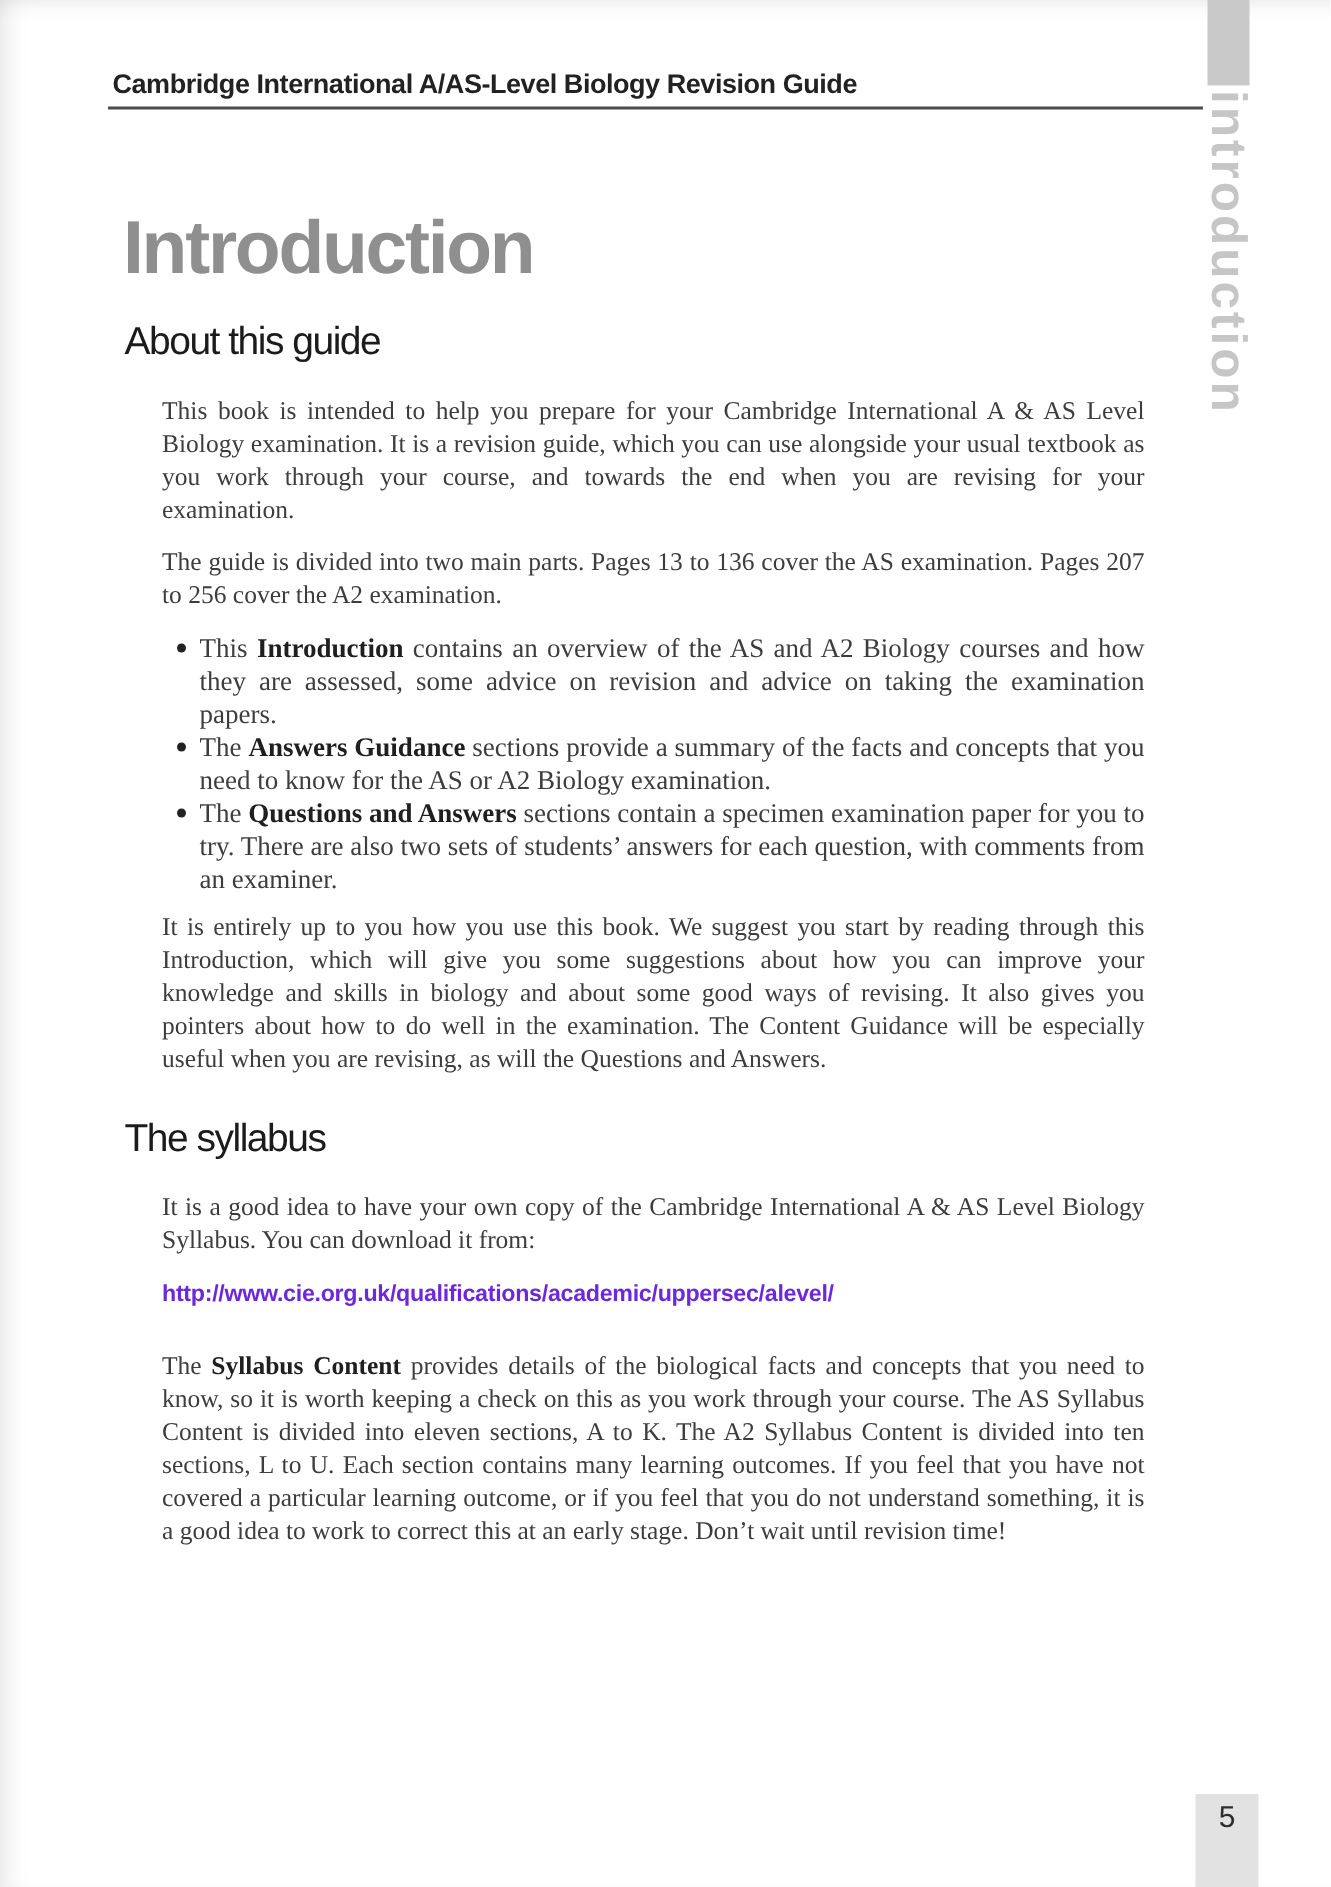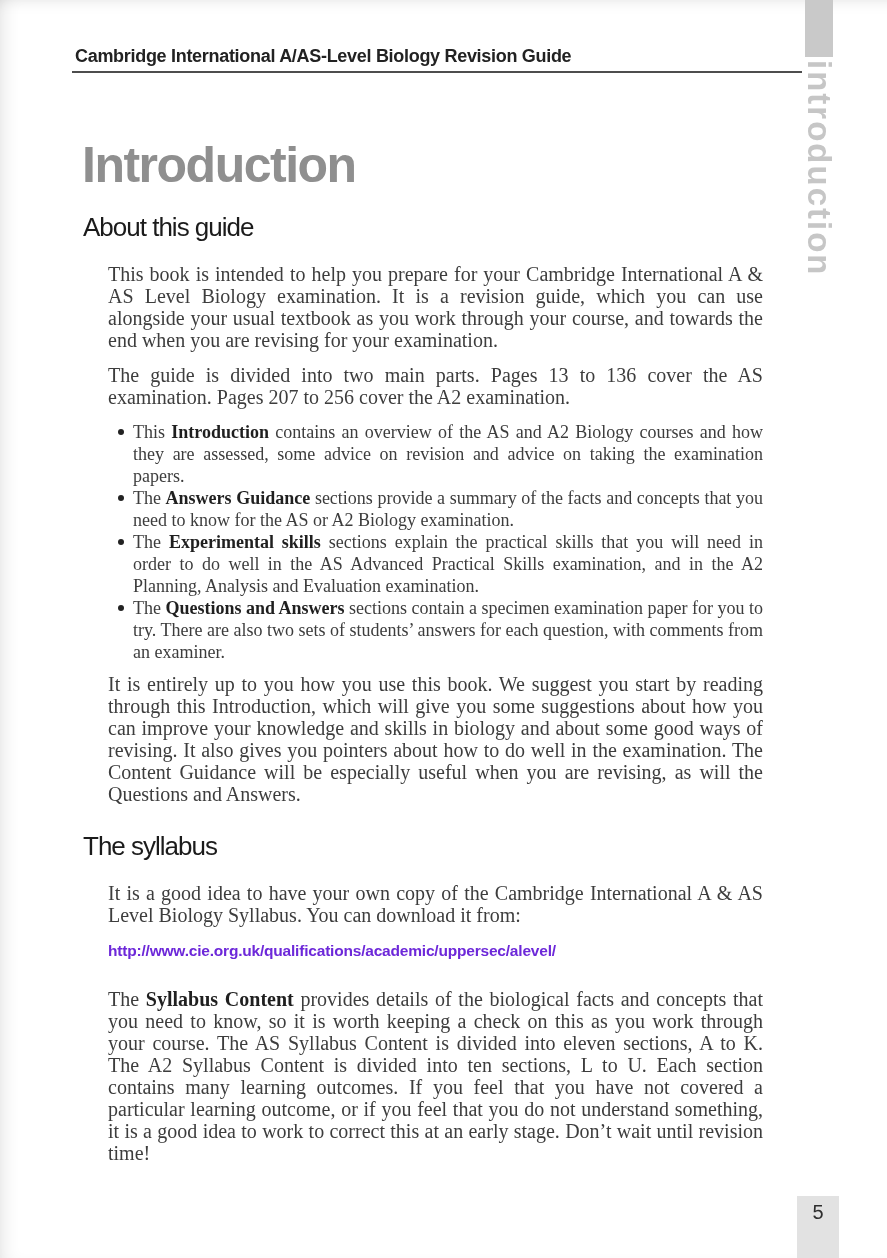--- a/index.html
+++ b/index.html
@@ -47,21 +47,21 @@
   .section-heading{
     margin:0 0 20px 0;
     font-size:26px;font-weight:400;letter-spacing:-1px;
     color:#1b1b1b;line-height:1.2;
     font-family:"Liberation Sans",sans-serif;
   }
   .section-heading.later{margin-top:26px;}
   .body-p{
     margin:0 0 13px 25px;
     font-family:"Liberation Serif",serif;
-    font-size:20px;line-height:22px;color:#3d3d3d;
+    font-size:17px;line-height:22px;color:#3d3d3d;
     text-align:justify;
   }
   .body-p b, .bullet-list b{color:#1f1f1f;}
   .bullet-list{
     margin:0 0 10px 25px;padding:0;list-style:none;
   }
   .bullet-list li{
     position:relative;margin:0;padding-left:25px;
     font-family:"Liberation Serif",serif;
     font-size:18px;line-height:22px;color:#3d3d3d;
@@ -100,21 +100,20 @@
 
   <h1 class="chapter-title">Introduction</h1>
 
   <div class="content" id="content">
       <h2 class="section-heading">About this guide</h2>
       <p class="body-p"><span>This book is intended to help you prepare for your Cambridge International A &amp; AS Level Biology examination. It is a revision guide, which you can use alongside your usual textbook as you work through your course, and towards the end when you are revising for your examination.</span></p>
       <p class="body-p"><span>The guide is divided into two main parts. Pages 13 to 136 cover the AS examination. Pages 207 to 256 cover the A2 examination.</span></p>
       <ul class="bullet-list">
         <li><span>This </span><b>Introduction</b><span> contains an overview of the AS and A2 Biology courses and how they are assessed, some advice on revision and advice on taking the examination papers.</span></li>
         <li><span>The </span><b>Answers Guidance</b><span> sections provide a summary of the facts and concepts that you need to know for the AS or A2 Biology examination.</span></li>
-        <li><span>The </span><b>Experimental skills</b><span> sections explain the practical skills that you will need in order to do well in the AS Advanced Practical Skills examination, and in the A2 Planning, Analysis and Evaluation examination.</span></li>
         <li><span>The </span><b>Questions and Answers</b><span> sections contain a specimen examination paper for you to try. There are also two sets of students’ answers for each question, with comments from an examiner.</span></li>
       </ul>
       <p class="body-p"><span>It is entirely up to you how you use this book. We suggest you start by reading through this Introduction, which will give you some suggestions about how you can improve your knowledge and skills in biology and about some good ways of revising. It also gives you pointers about how to do well in the examination. The Content Guidance will be especially useful when you are revising, as will the Questions and Answers.</span></p>
       <h2 class="section-heading later">The syllabus</h2>
       <p class="body-p"><span>It is a good idea to have your own copy of the Cambridge International A &amp; AS Level Biology Syllabus. You can download it from:</span></p>
       <p class="url">http://www.cie.org.uk/qualifications/academic/uppersec/alevel/</p>
       <p class="body-p"><span>The </span><b>Syllabus Content</b><span> provides details of the biological facts and concepts that you need to know, so it is worth keeping a check on this as you work through your course. The AS Syllabus Content is divided into eleven sections, A to K. The A2 Syllabus Content is divided into ten sections, L to U. Each section contains many learning outcomes. If you feel that you have not covered a particular learning outcome, or if you feel that you do not understand something, it is a good idea to work to correct this at an early stage. Don’t wait until revision time!</span></p>
     </div>
 
   <div class="folio-box">

